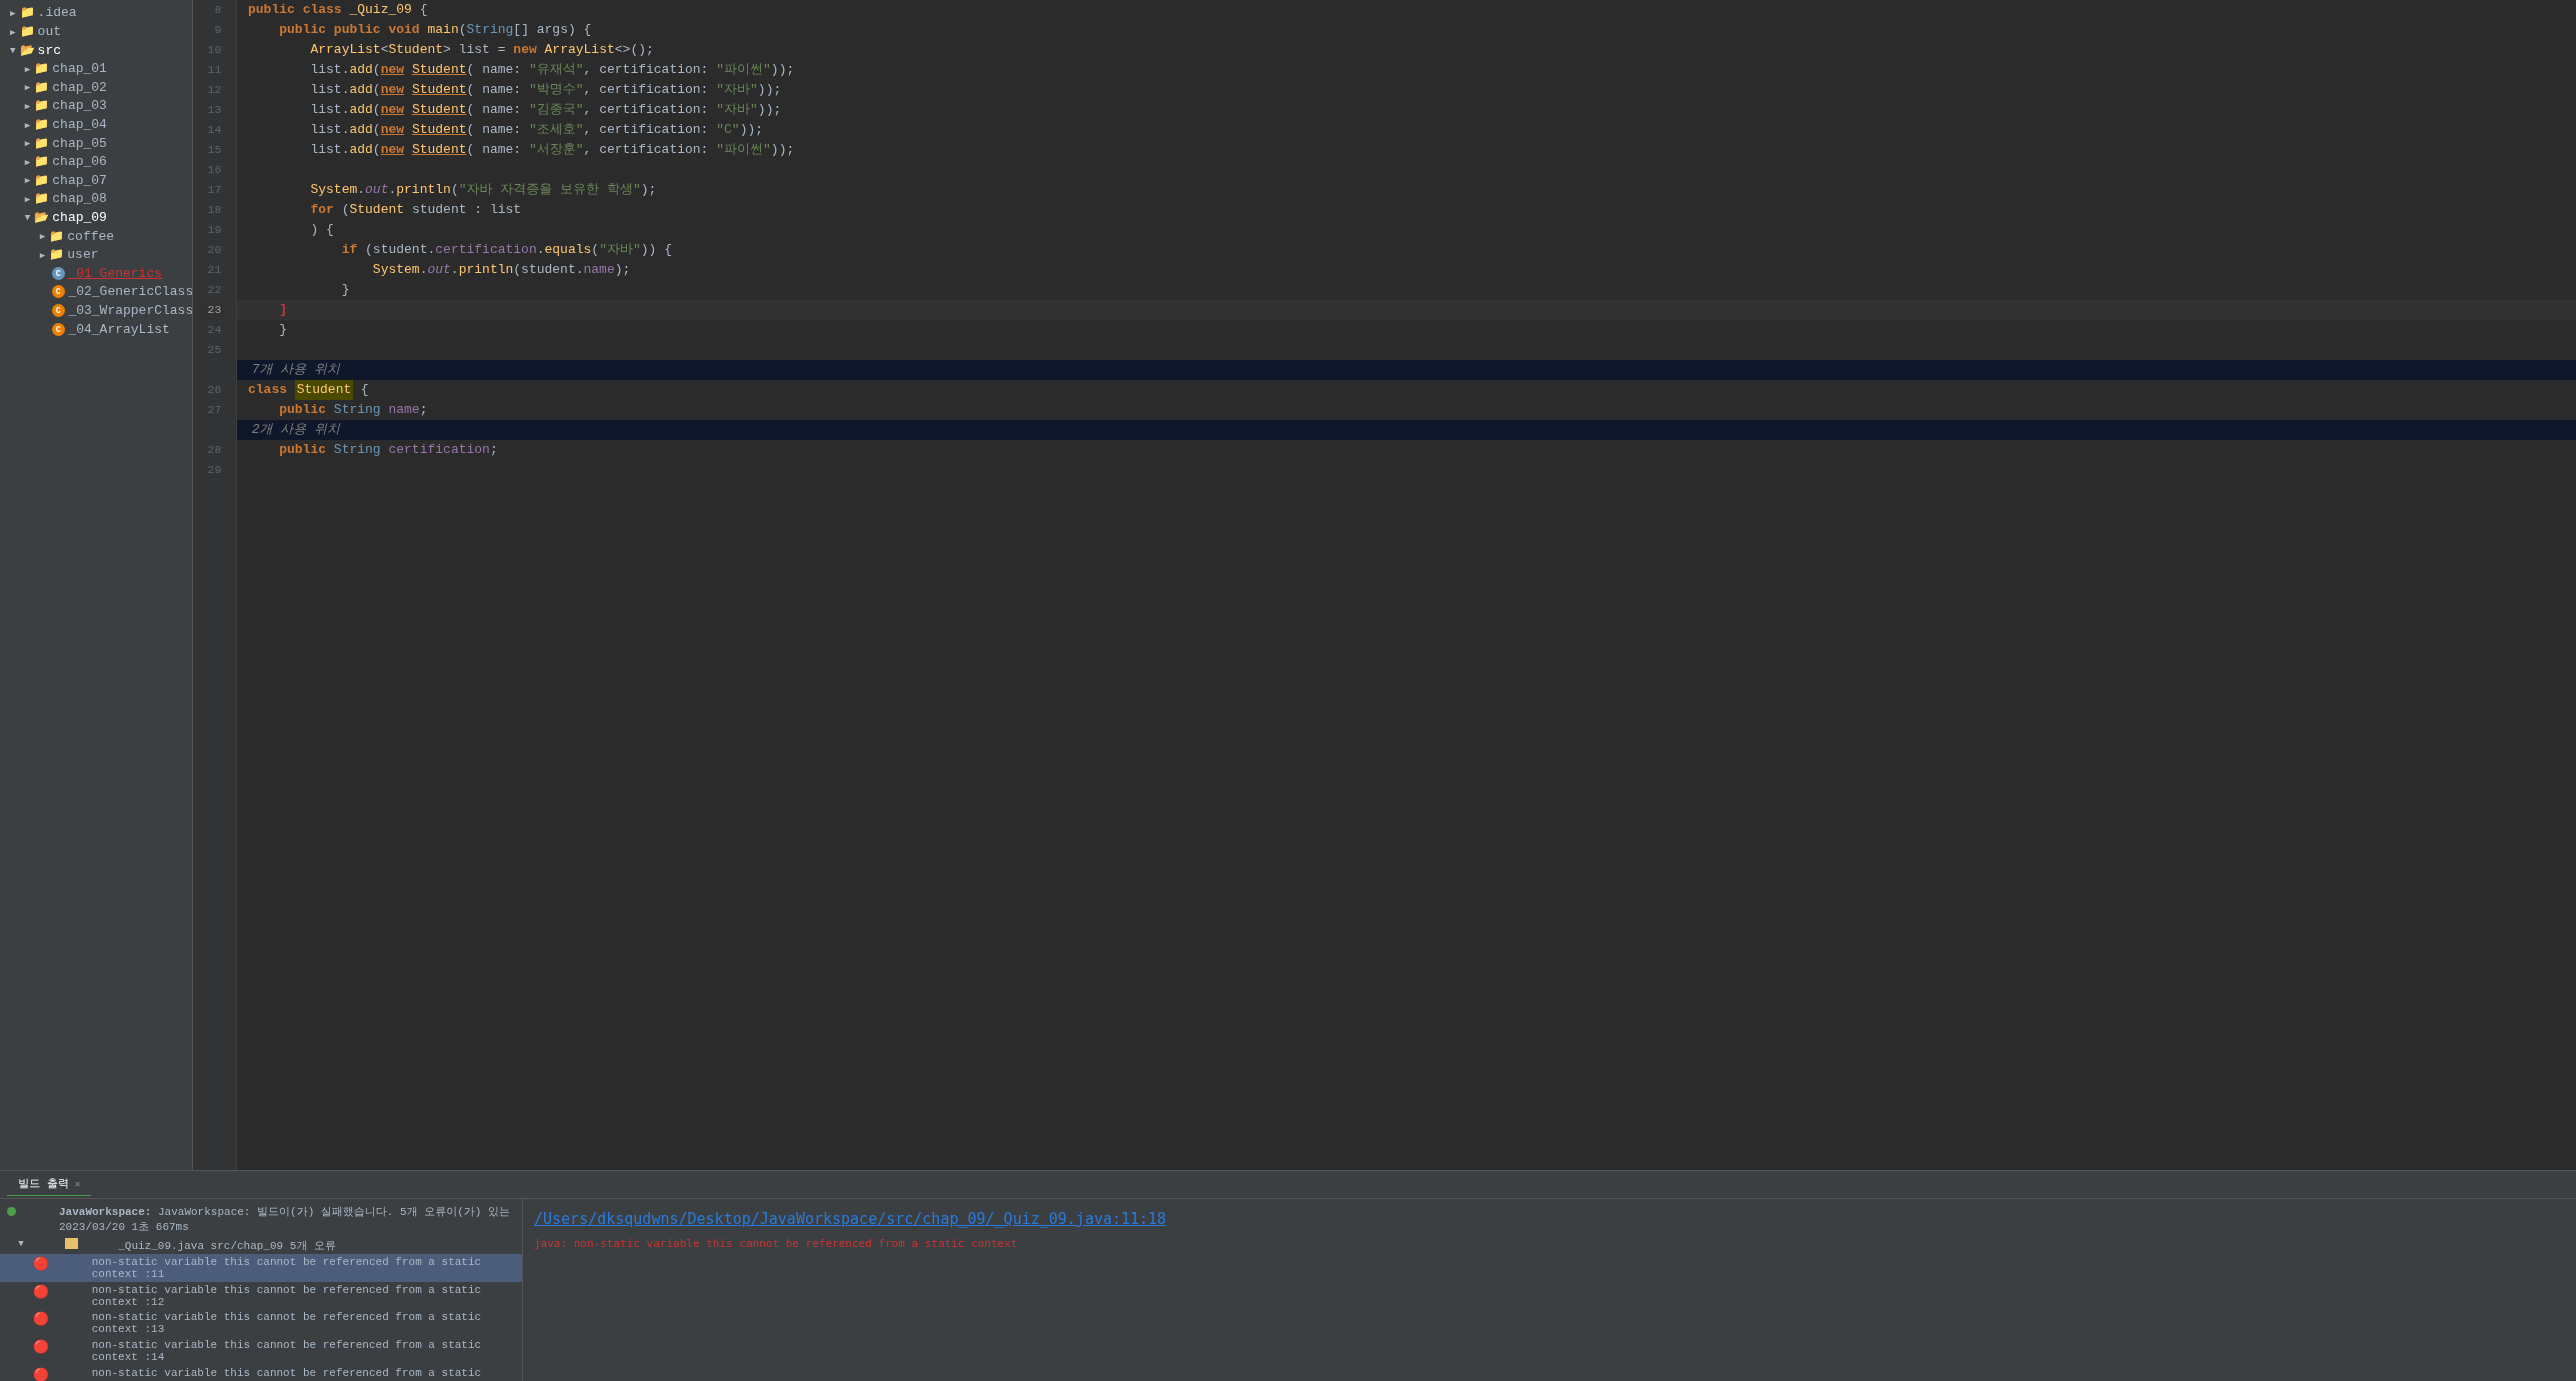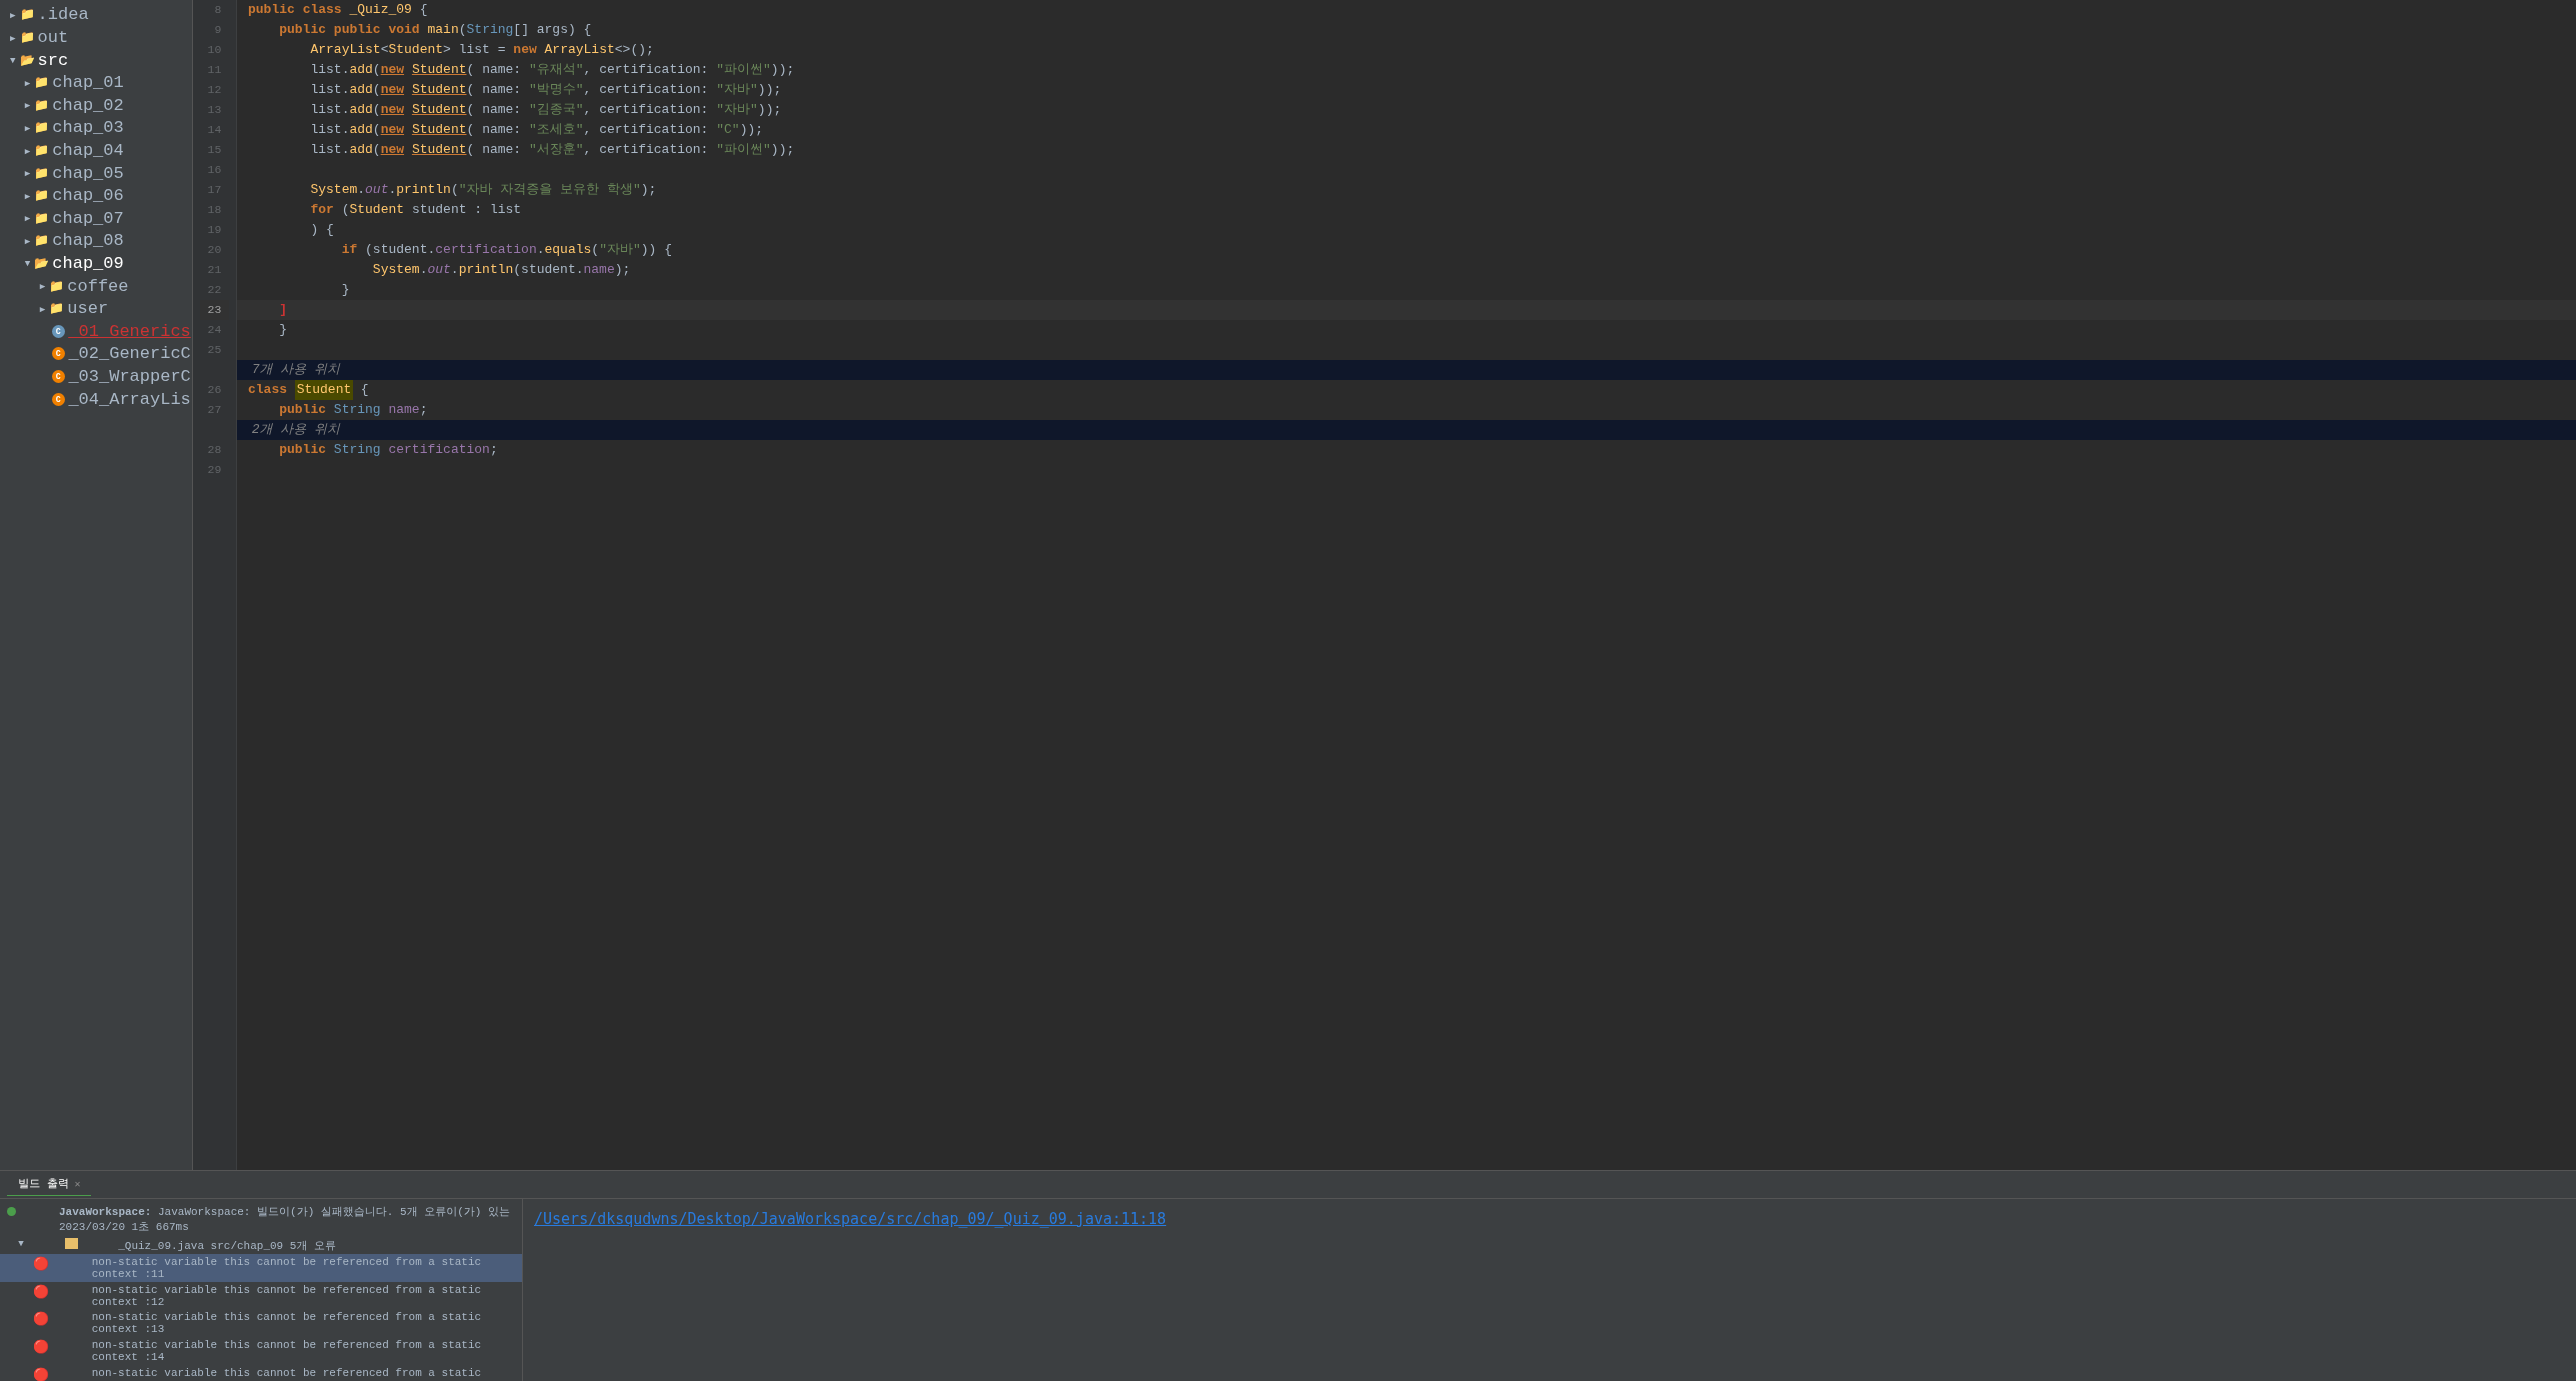--- a/index.html
+++ b/index.html
@@ -75,21 +75,21 @@
       margin-right: 3.7px;
       flex-shrink: 0;
       font-size: 8.3px;
       font-weight: bold;
     }
     .file-icon-c { background: #6897bb; color: white; }
     .file-icon-c-orange { background: #f08000; color: white; }
 
     .sidebar-label {
       color: #a9b7c6;
-      font-size: 17px;
+      font-size: 13px;
     }
     .sidebar-label-active {
       color: #ffffff;
     }
 
     
     .editor-area {
       flex: 1;
       background: #2b2b2b;
       overflow: hidden;
@@ -618,16 +618,19 @@
         <span class="error-icon">🔴</span>
         <span class="error-text">non-static variable this cannot be referenced from a static context :15</span>
       </div>
 
     </div>
 
     <div class="build-output-right">
       <div class="right-error-line">
         <span class="link-text">/Users/dksqudwns/Desktop/JavaWorkspace/src/chap_09/_Quiz_09.java:11:18</span>
       </div>
+      <div class="right-error-line">
+        <span class="error-red">java: non-static variable this cannot be referenced from a static context</span>
+      </div>
     </div>
   </div>
 </div>
 
 
 </body></html>

